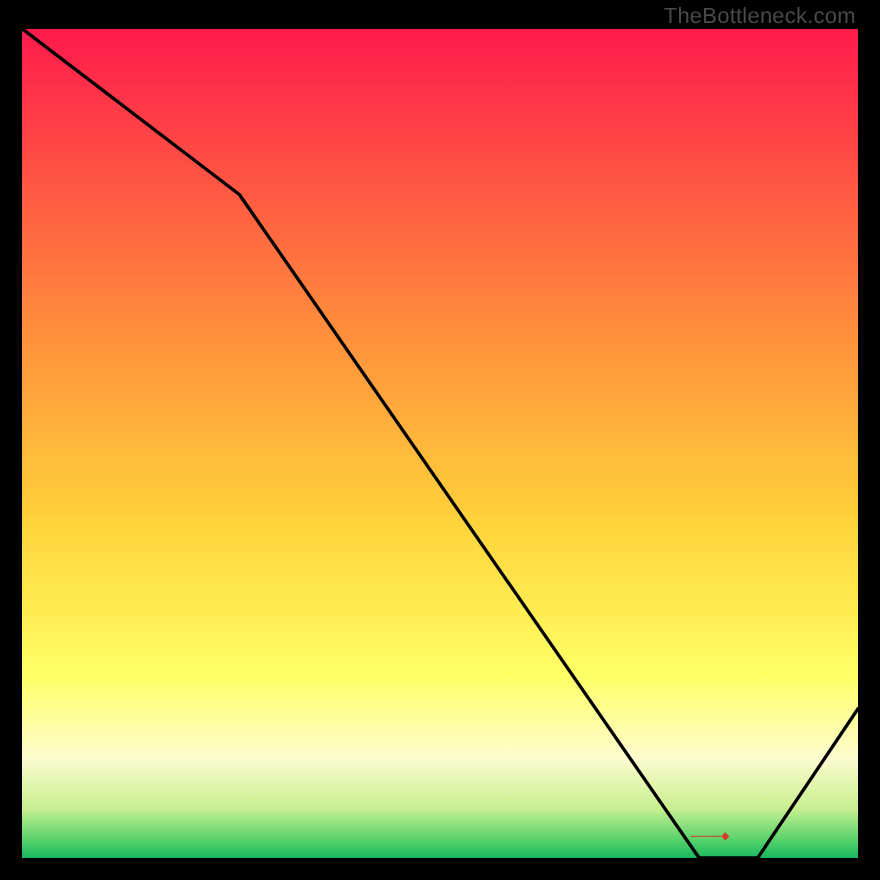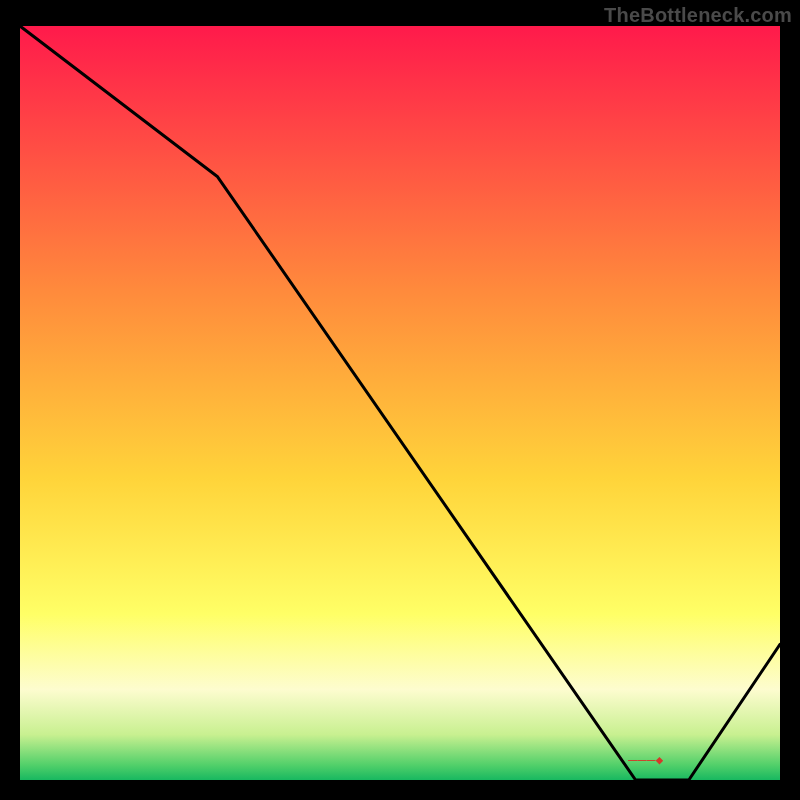--- a/index.html
+++ b/index.html
@@ -6,24 +6,24 @@
   html, body { width: 800px; height: 800px; overflow: hidden; background: #000; }
   .outer {
     width: 800px;
     height: 800px;
     background: #000;
     position: relative;
   }
   .watermark {
     position: absolute;
     top: 4px;
-    right: 8px;
+    right: 22px;
     font-family: Arial, Helvetica, sans-serif;
     font-size: 20px;
-    font-weight: bold;
+    font-weight: normal;
     color: #4a4a4a;
     letter-spacing: 0.2px;
   }
   .plot {
     position: absolute;
     left: 20px;
     top: 26px;
     width: 760px;
     height: 754px;
     overflow: hidden;

